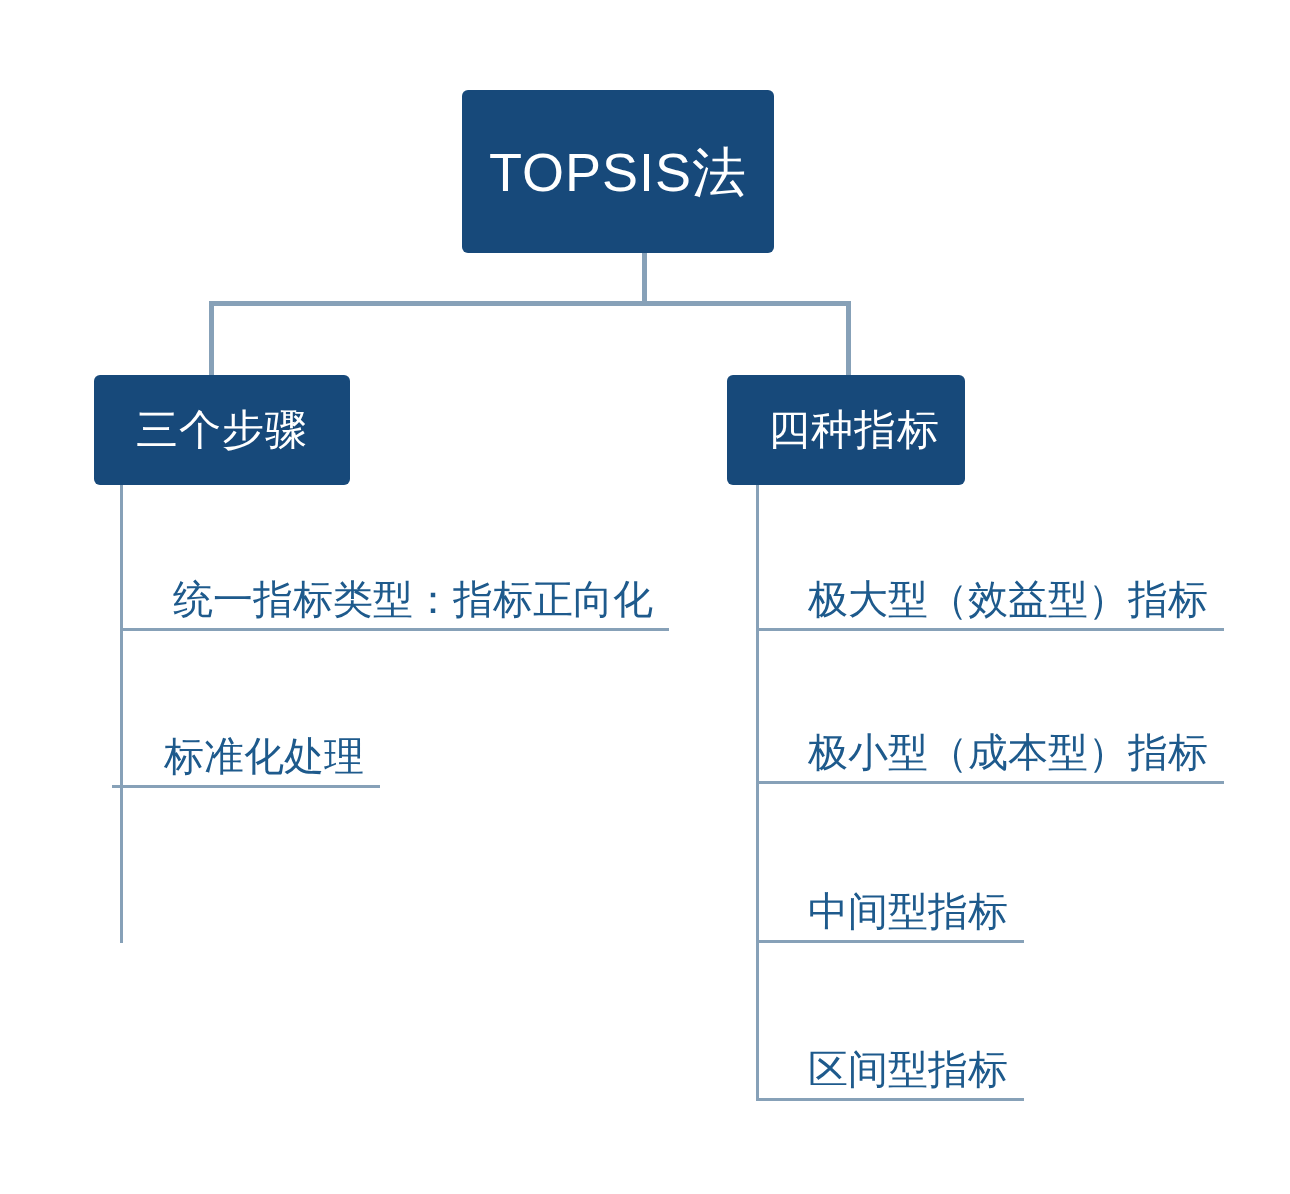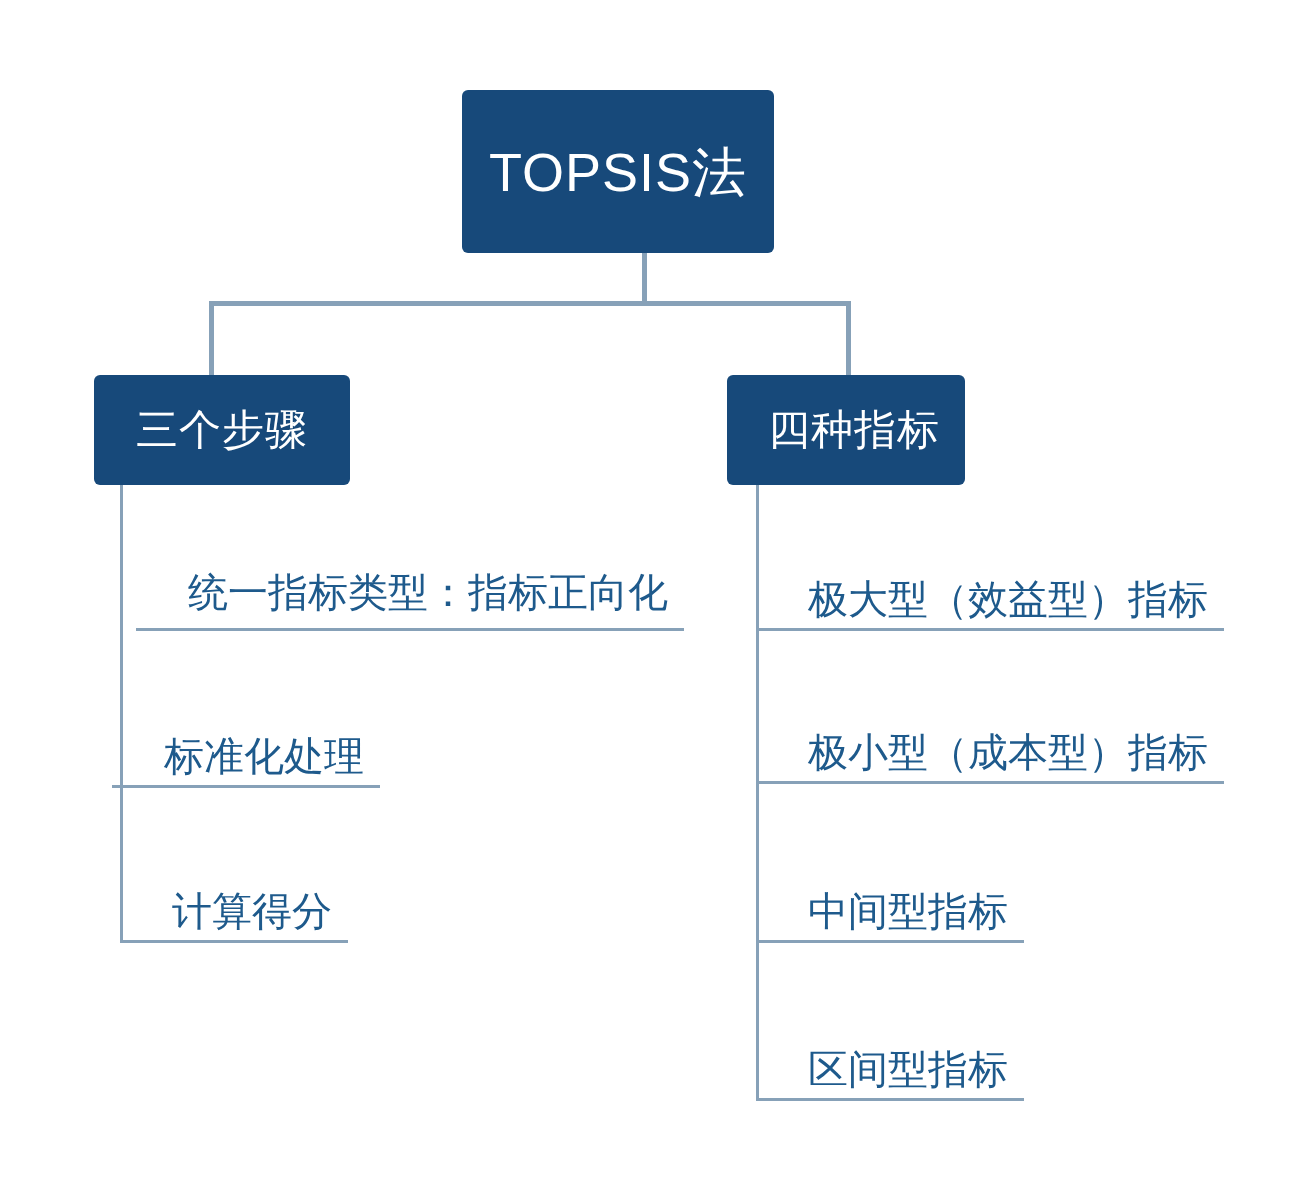--- a/index.html
+++ b/index.html
@@ -77,28 +77,25 @@
     <span>TOPSIS法</span>
   </div>
 
   <div class="node child left">
     <span>三个步骤</span>
   </div>
   <div class="node child right">
     <span>四种指标</span>
   </div>
 
-  <div class="leaf" style="left:136px; top:565px;align-items:center;">
+  <div class="leaf" style="left:121px; top:565px;">
     <span class="leaf-label">统一指标类型：指标正向化</span>
   </div>
   <div class="leaf" style="left:112px; top:722px;">
     <span class="leaf-label">标准化处理</span>
-  </div>
-  <div class="leaf" style="left:120px; top:877px;">
-    <span class="leaf-label">计算得分</span>
   </div>
 
   <div class="leaf" style="left:756px; top:565px;text-align:center;">
     <span class="leaf-label">极大型（效益型）指标</span>
   </div>
   <div class="leaf" style="left:756px; top:718px;">
     <span class="leaf-label">极小型（成本型）指标</span>
   </div>
   <div class="leaf" style="left:756px; top:877px;">
     <span class="leaf-label">中间型指标</span>

